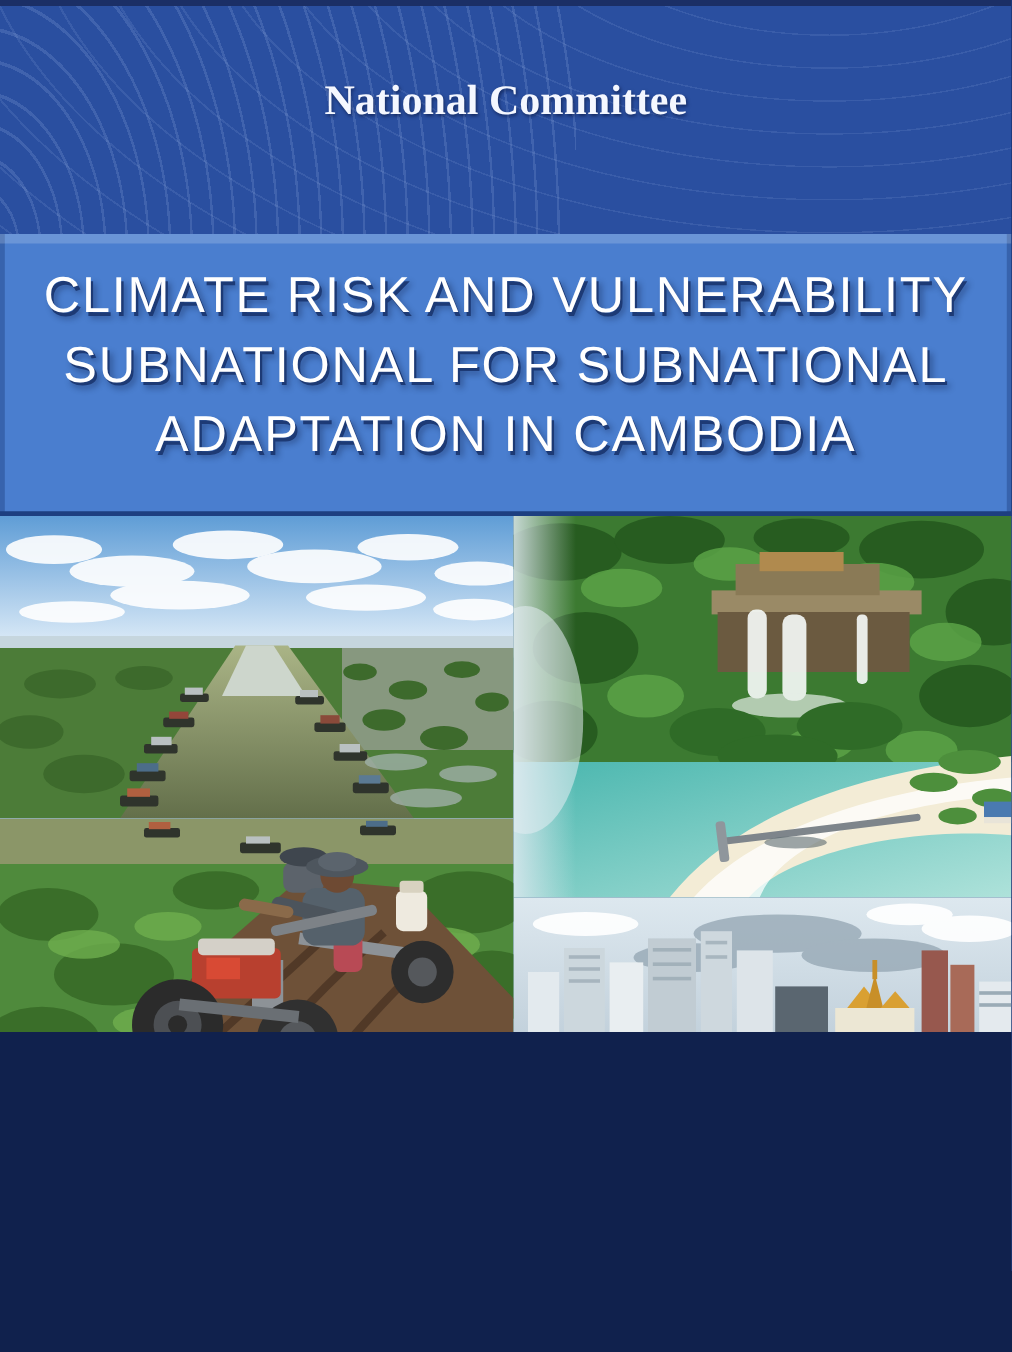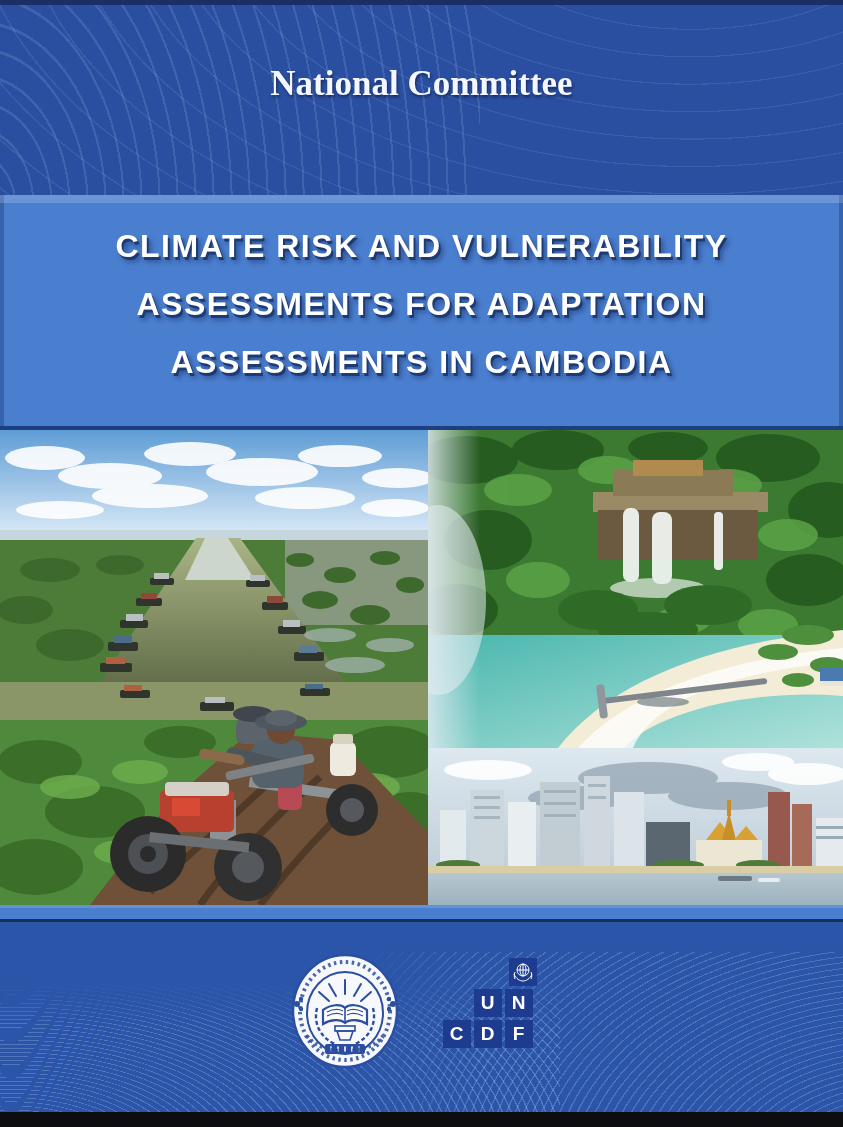--- a/index.html
+++ b/index.html
@@ -1,37 +1,37 @@
 <!DOCTYPE html>
 <html><head>
 <meta charset="utf-8">
 <style>
   html,body{margin:0;padding:0;background:#10214d;}
-  .page{position:relative;width:843px;height:1127px;overflow:hidden;
+  .page{position:relative;width:843px;height:860px;overflow:hidden;
         font-family:"Liberation Sans",sans-serif;background:#2a4fa0;}
 
   
   .hdr{position:absolute;left:0;top:0;width:843px;height:195px;background:#2a4fa0;overflow:hidden;}
   .hdr-edge{position:absolute;left:0;top:0;width:100%;height:5px;background:#1b2f66;}
   .hdr-tex1{position:absolute;left:-40px;top:-30px;width:520px;height:260px;opacity:.9;
     background:repeating-radial-gradient(ellipse 430px 640px at 4% 92%,
       rgba(195,216,255,0) 0 16px, rgba(195,216,255,.16) 16px 18px);}
   .hdr-tex2{position:absolute;left:0;top:0;width:843px;height:195px;
     background:repeating-radial-gradient(ellipse 980px 560px at 82% -55%,
       rgba(195,216,255,0) 0 46px, rgba(195,216,255,.10) 46px 48px);}
   .org{position:absolute;left:0;top:58px;width:100%;text-align:center;
     font-family:"Liberation Serif",serif;font-weight:bold;color:#f4f7ff;
     font-size:35px;line-height:52px;text-shadow:1px 2px 3px rgba(0,10,40,.55);}
 
   
   .banner{position:absolute;left:0;top:195px;width:843px;height:235px;background:#4a7ecf;
     box-shadow:inset 0 8px 0 rgba(255,255,255,.18), inset 0 -4px 0 #1d3f80,
                inset 4px 0 0 rgba(20,50,110,.35), inset -4px 0 0 rgba(20,50,110,.35);}
   .banner h1{margin:0;padding-top:22px;text-align:center;color:#ffffff;
-    font-size:32px;line-height:58px;font-weight:700;letter-spacing:1.5px;
+    font-size:42px;line-height:58px;font-weight:400;letter-spacing:1.5px;
     text-shadow:2px 3px 0 #1d3a75, 4px 5px 5px rgba(10,25,60,.45);}
 
   
   .collage{position:absolute;left:0;top:430px;width:843px;height:475px;background:#9ab5c8;}
   .ph{position:absolute;overflow:hidden;}
   .ph svg{display:block;}
   .ph-tl{left:0;top:0;width:428px;height:252px;}
   .ph-bl{left:0;top:252px;width:428px;height:223px;}
   .ph-tr{left:428px;top:0;width:415px;height:318px;}
   .ph-br{left:428px;top:318px;width:415px;height:157px;}
@@ -74,22 +74,22 @@
     <div class="hdr-tex1"></div>
     <div class="hdr-edge"></div>
     <div class="org">
       <div>National Committee</div>
     </div>
   </header>
 
   <section class="banner">
     <h1>
       <div>CLIMATE RISK AND VULNERABILITY</div>
-      <div>ASSESSMENTS FOR ADAPTATION</div>
-      <div>ASSESSMENTS IN CAMBODIA</div>
+      <div>SUBNATIONAL FOR SUBNATIONAL</div>
+      <div>ADAPTATION IN CAMBODIA</div>
     </h1>
   </section>
 
   <section class="collage">
 
     <div class="ph ph-tl">
       <svg width="428" height="252" viewBox="0 0 428 252">
         <defs>
           <linearGradient id="tlsky" x1="0" y1="0" x2="0" y2="1">
             <stop offset="0" stop-color="#5f9dd6"></stop>

